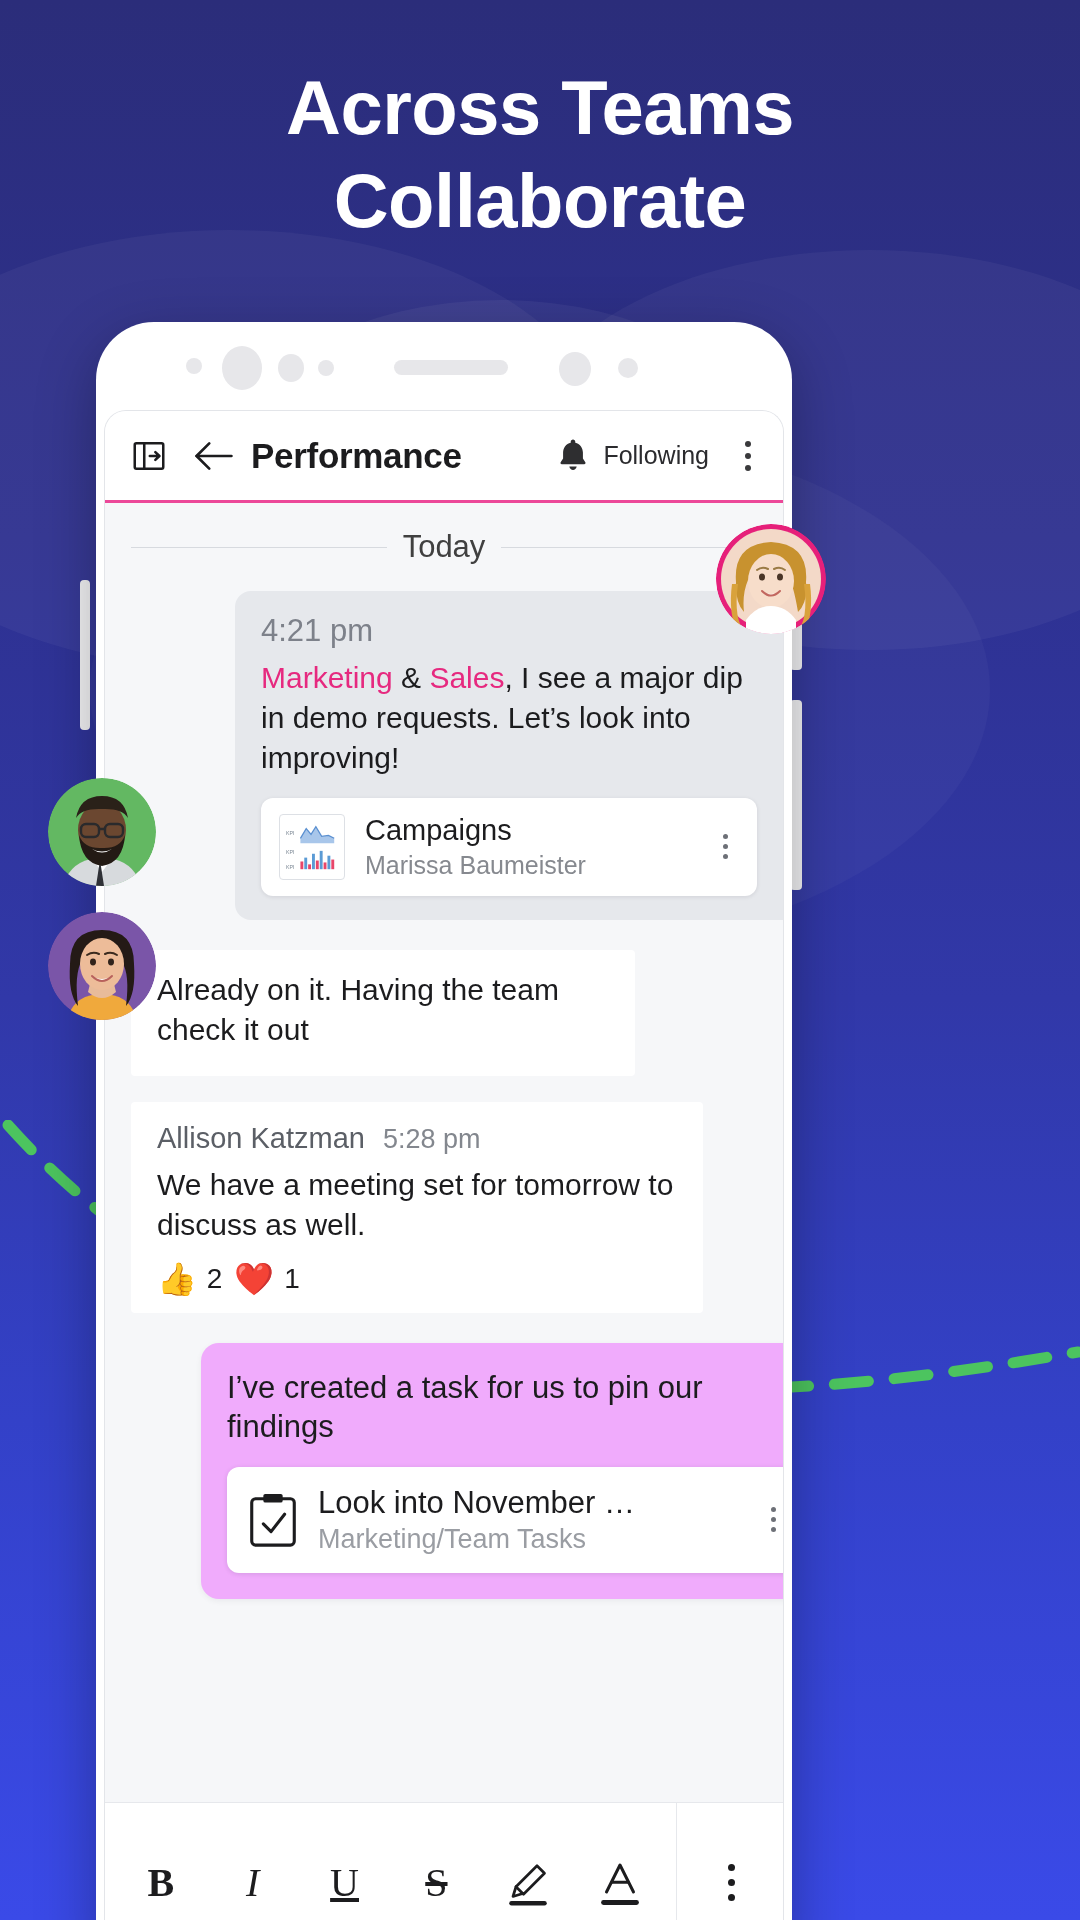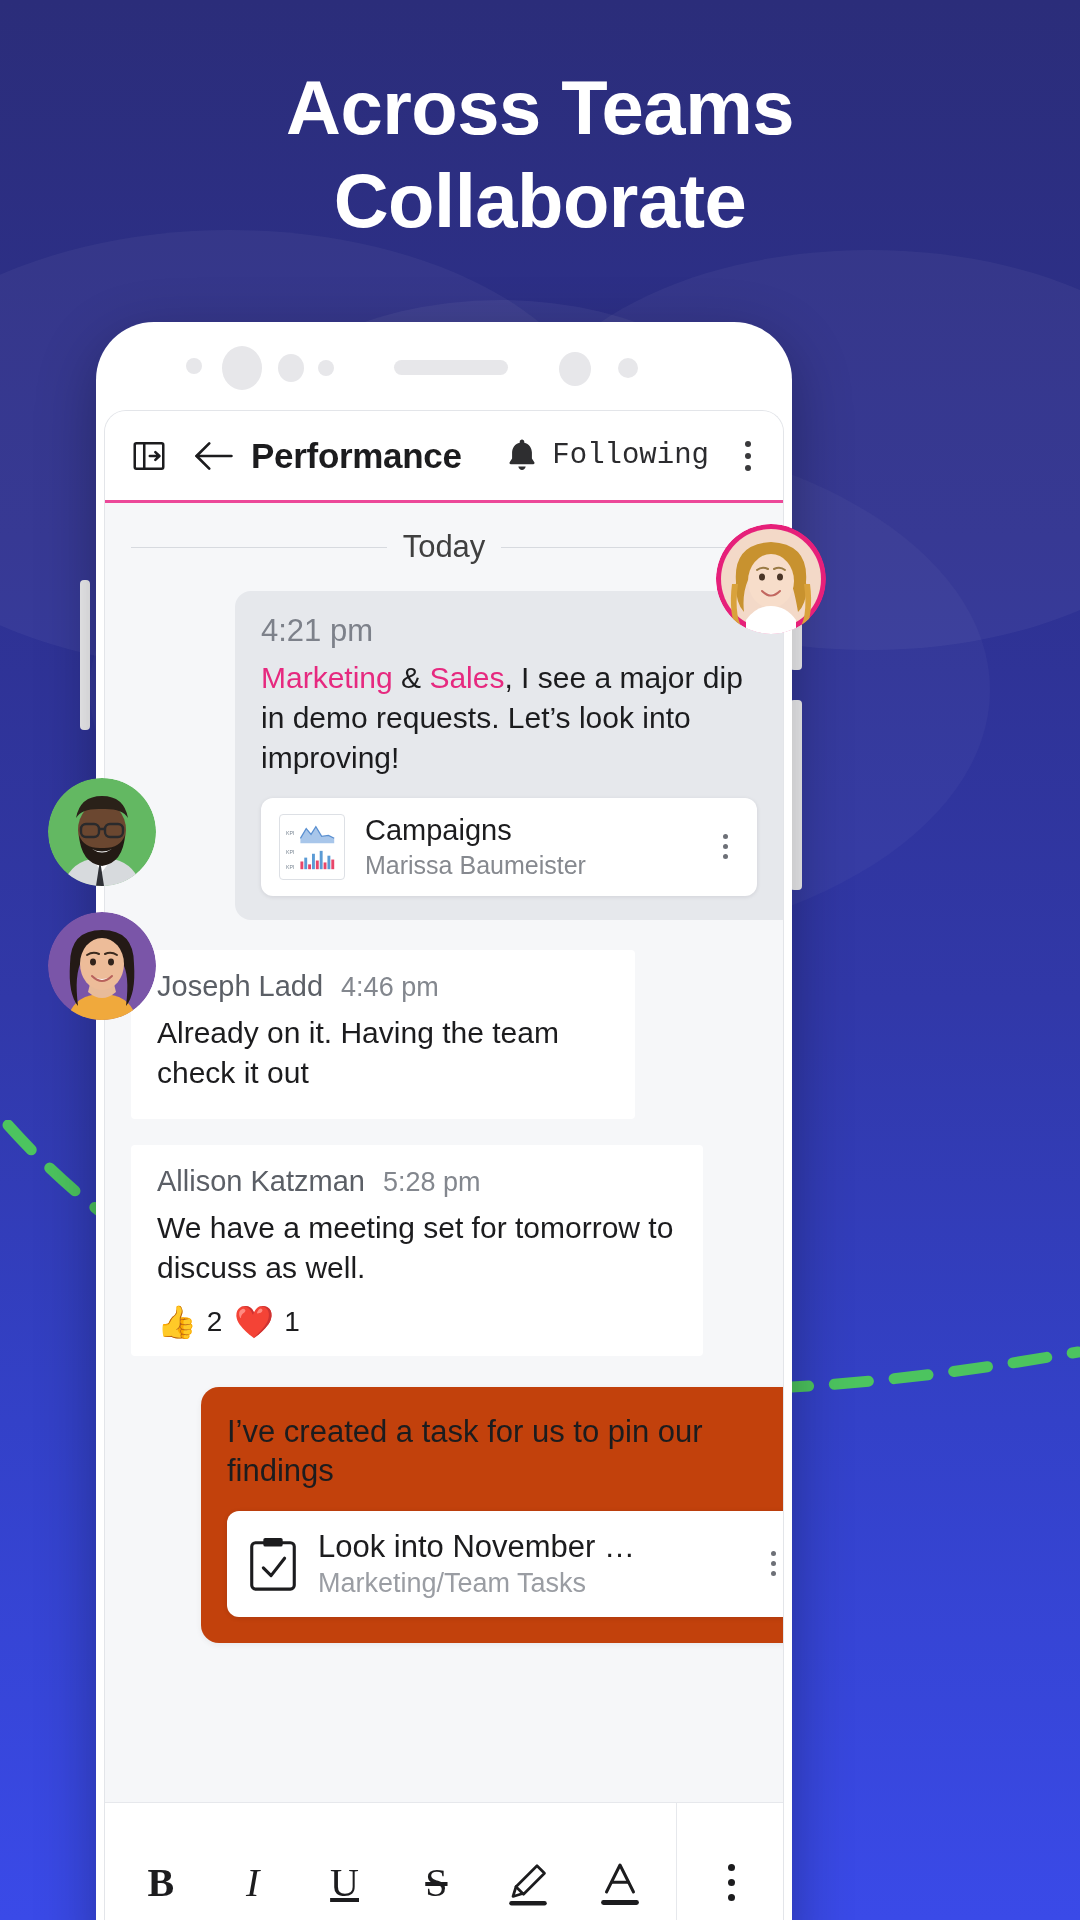--- a/index.html
+++ b/index.html
@@ -100,21 +100,21 @@
   .panel-icon { width:40px; height:40px; margin-right:22px; }
   .back-icon  { width:46px; height:38px; margin-right:14px; }
   .tb-title {
     font-size:35px; font-weight:bold; color:#1c1c1e;
     letter-spacing:-0.3px;
     white-space:nowrap;
   }
   .tb-spacer { flex:1 1 auto; }
   .bell-icon { width:34px; height:38px; margin-right:13px; }
   .tb-following {
-    font-size:29px; color:#2b2b2e; white-space:nowrap;font-family:Liberation Mono, monospace;
+    font-size:25px; color:#2b2b2e; white-space:nowrap;
   }
   .kebab {
     width:34px; height:40px; margin-left:22px;
     display:flex; flex-direction:column; align-items:center; justify-content:center; gap:6px;
   }
   .kebab i { width:6px; height:6px; background:#3a3a3c; border-radius:50%; display:block; }
 
   
   .thread { position:relative; height:1460px; background:#f6f7f9; padding-top:26px; }
 
@@ -174,23 +174,23 @@
   .msg-stamp  { font-size:27px; color:#83878e; }
 
   .reactions { display:flex; align-items:center; gap:12px; margin-top:18px; }
   .reaction { display:flex; align-items:center; gap:10px; }
   .reaction .emo { font-size:32px; line-height:1; }
   .reaction .cnt { font-size:28px; color:#1c1c1e; }
 
   
   .task-bubble {
     position:absolute;
-    left:96px; top:884px;
+    left:96px; top:840px;
     width:630px;
-    background:#c2410c;
+    background:#f0abfc;
     border-radius:18px;
     padding:26px 24px 26px 26px;
     box-shadow:0 2px 6px rgba(16,24,40,0.06);
   }
   .task-text { font-size:31px; color:#1c1c1e; line-height:1.25; }
   .task-card {
     margin-top:20px;
     background:#ffffff;
     border-radius:12px;
     box-shadow:0 1px 5px rgba(16,24,40,0.12);
@@ -359,24 +359,20 @@
             <div class="card-kebab">
               <i></i>
               <i></i>
               <i></i>
             </div>
           </div>
         </div>
       </div>
 
       <div class="msg-white mw-1">
-        <div class="msg-head">
-          <span class="msg-author">Joseph Ladd</span>
-          <span class="msg-stamp">4:46 pm</span>
-        </div>
         <div class="msg-text">Already on it. Having the team check it out</div>
       </div>
 
       <div class="msg-white mw-2">
         <div class="msg-head">
           <span class="msg-author">Allison Katzman</span>
           <span class="msg-stamp">5:28 pm</span>
         </div>
         <div class="msg-text">We have a meeting set for tomorrow to discuss as well.</div>
         <div class="reactions">

